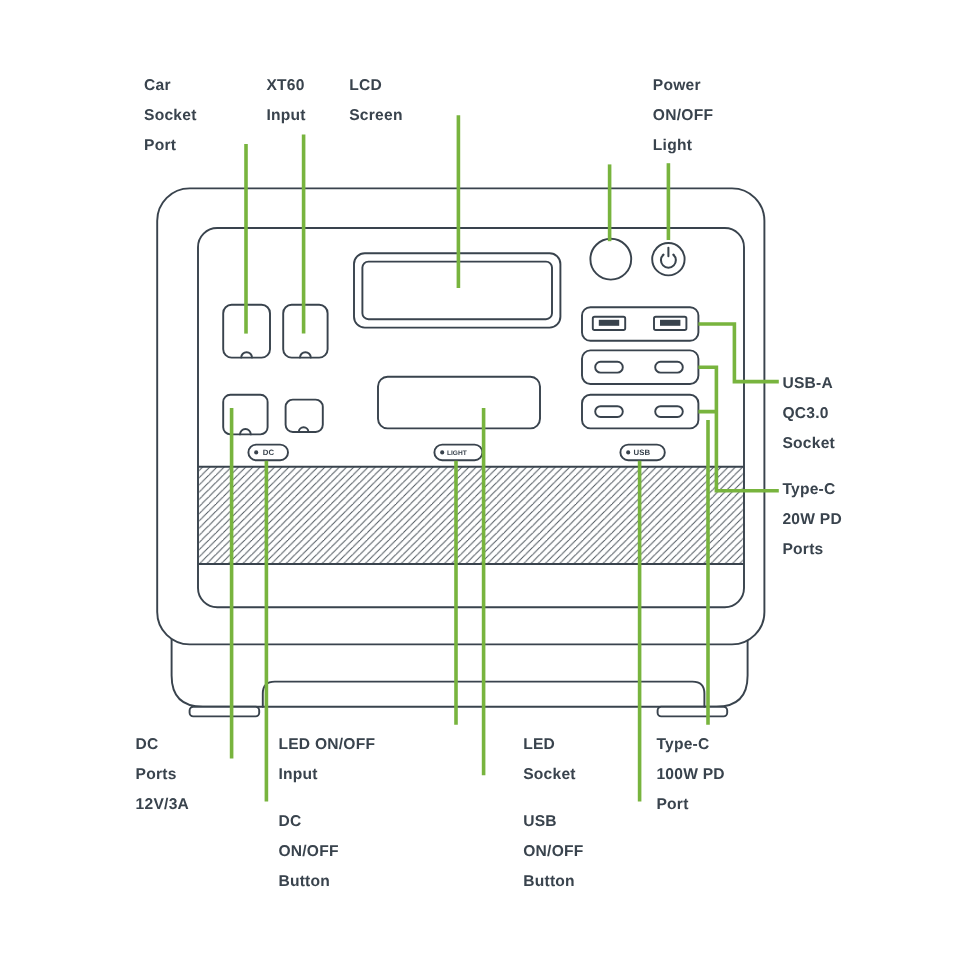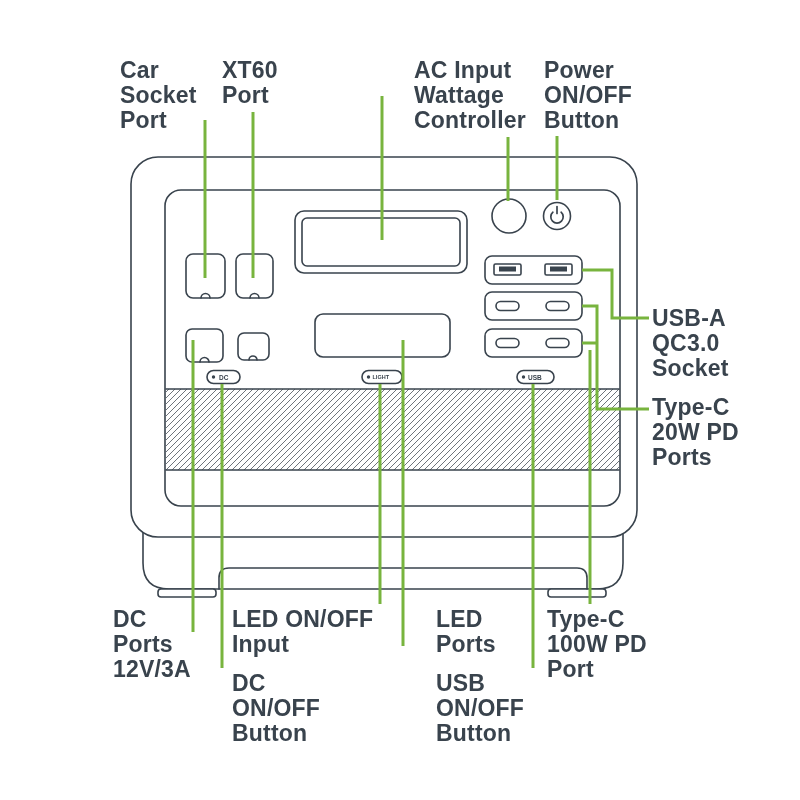--- a/index.html
+++ b/index.html
@@ -9,21 +9,21 @@
   }
   html,body{margin:0;padding:0;background:#ffffff;}
   .canvas{
     position:relative;width:800px;height:800px;background:#fff;overflow:hidden;
     font-family:"Liberation Sans", sans-serif;
   }
   .art{position:absolute;left:0;top:0;}
   .label{
     position:absolute;
     font-weight:700;
-    font-size:23px;
+    font-size:13px;
     line-height:25px;
     color:var(--text);
     white-space:pre-line;
     letter-spacing:0.2px;
   }
   .ink{stroke:var(--ink);stroke-width:1.6;fill:none;}
   .fill-ink{fill:var(--ink);stroke:none;}
   .green{stroke:var(--accent);stroke-width:3;fill:none;}
   .tiny{font-family:"Liberation Sans",sans-serif;font-weight:700;font-size:6.5px;fill:var(--ink);stroke:none;}
   .tiny-sm{font-size:5.5px;}
@@ -122,45 +122,44 @@
       <path d="M380,384 V604"></path>
       <path d="M403,340 V646"></path>
       <path d="M533,384 V668"></path>
     </g>
   </svg>
 
   <div class="label" style="left:120px;top:58px">Car
 Socket
 Port</div>
   <div class="label" style="left:222px;top:58px">XT60
-Port</div>
-  <div class="label" style="left:414px;top:58px">AC Input
-Wattage
-Controller</div>
+Input</div>
+  <div class="label" style="left:291px;top:58px">LCD
+Screen</div>
   <div class="label" style="left:544px;top:58px">Power
 ON/OFF
-Button</div>
+Light</div>
 
   <div class="label" style="left:652px;top:306px">USB-A
 QC3.0
 Socket</div>
   <div class="label" style="left:652px;top:395px">Type-C
 20W PD
 Ports</div>
 
   <div class="label" style="left:113px;top:607px">DC
 Ports
 12V/3A</div>
   <div class="label" style="left:232px;top:607px">LED ON/OFF
 Input</div>
   <div class="label" style="left:232px;top:671px">DC
 ON/OFF
 Button</div>
   <div class="label" style="left:436px;top:607px">LED
-Ports</div>
+Socket</div>
   <div class="label" style="left:436px;top:671px">USB
 ON/OFF
 Button</div>
   <div class="label" style="left:547px;top:607px">Type-C
 100W PD
 Port</div>
 
 </div>
 
 </body></html>

